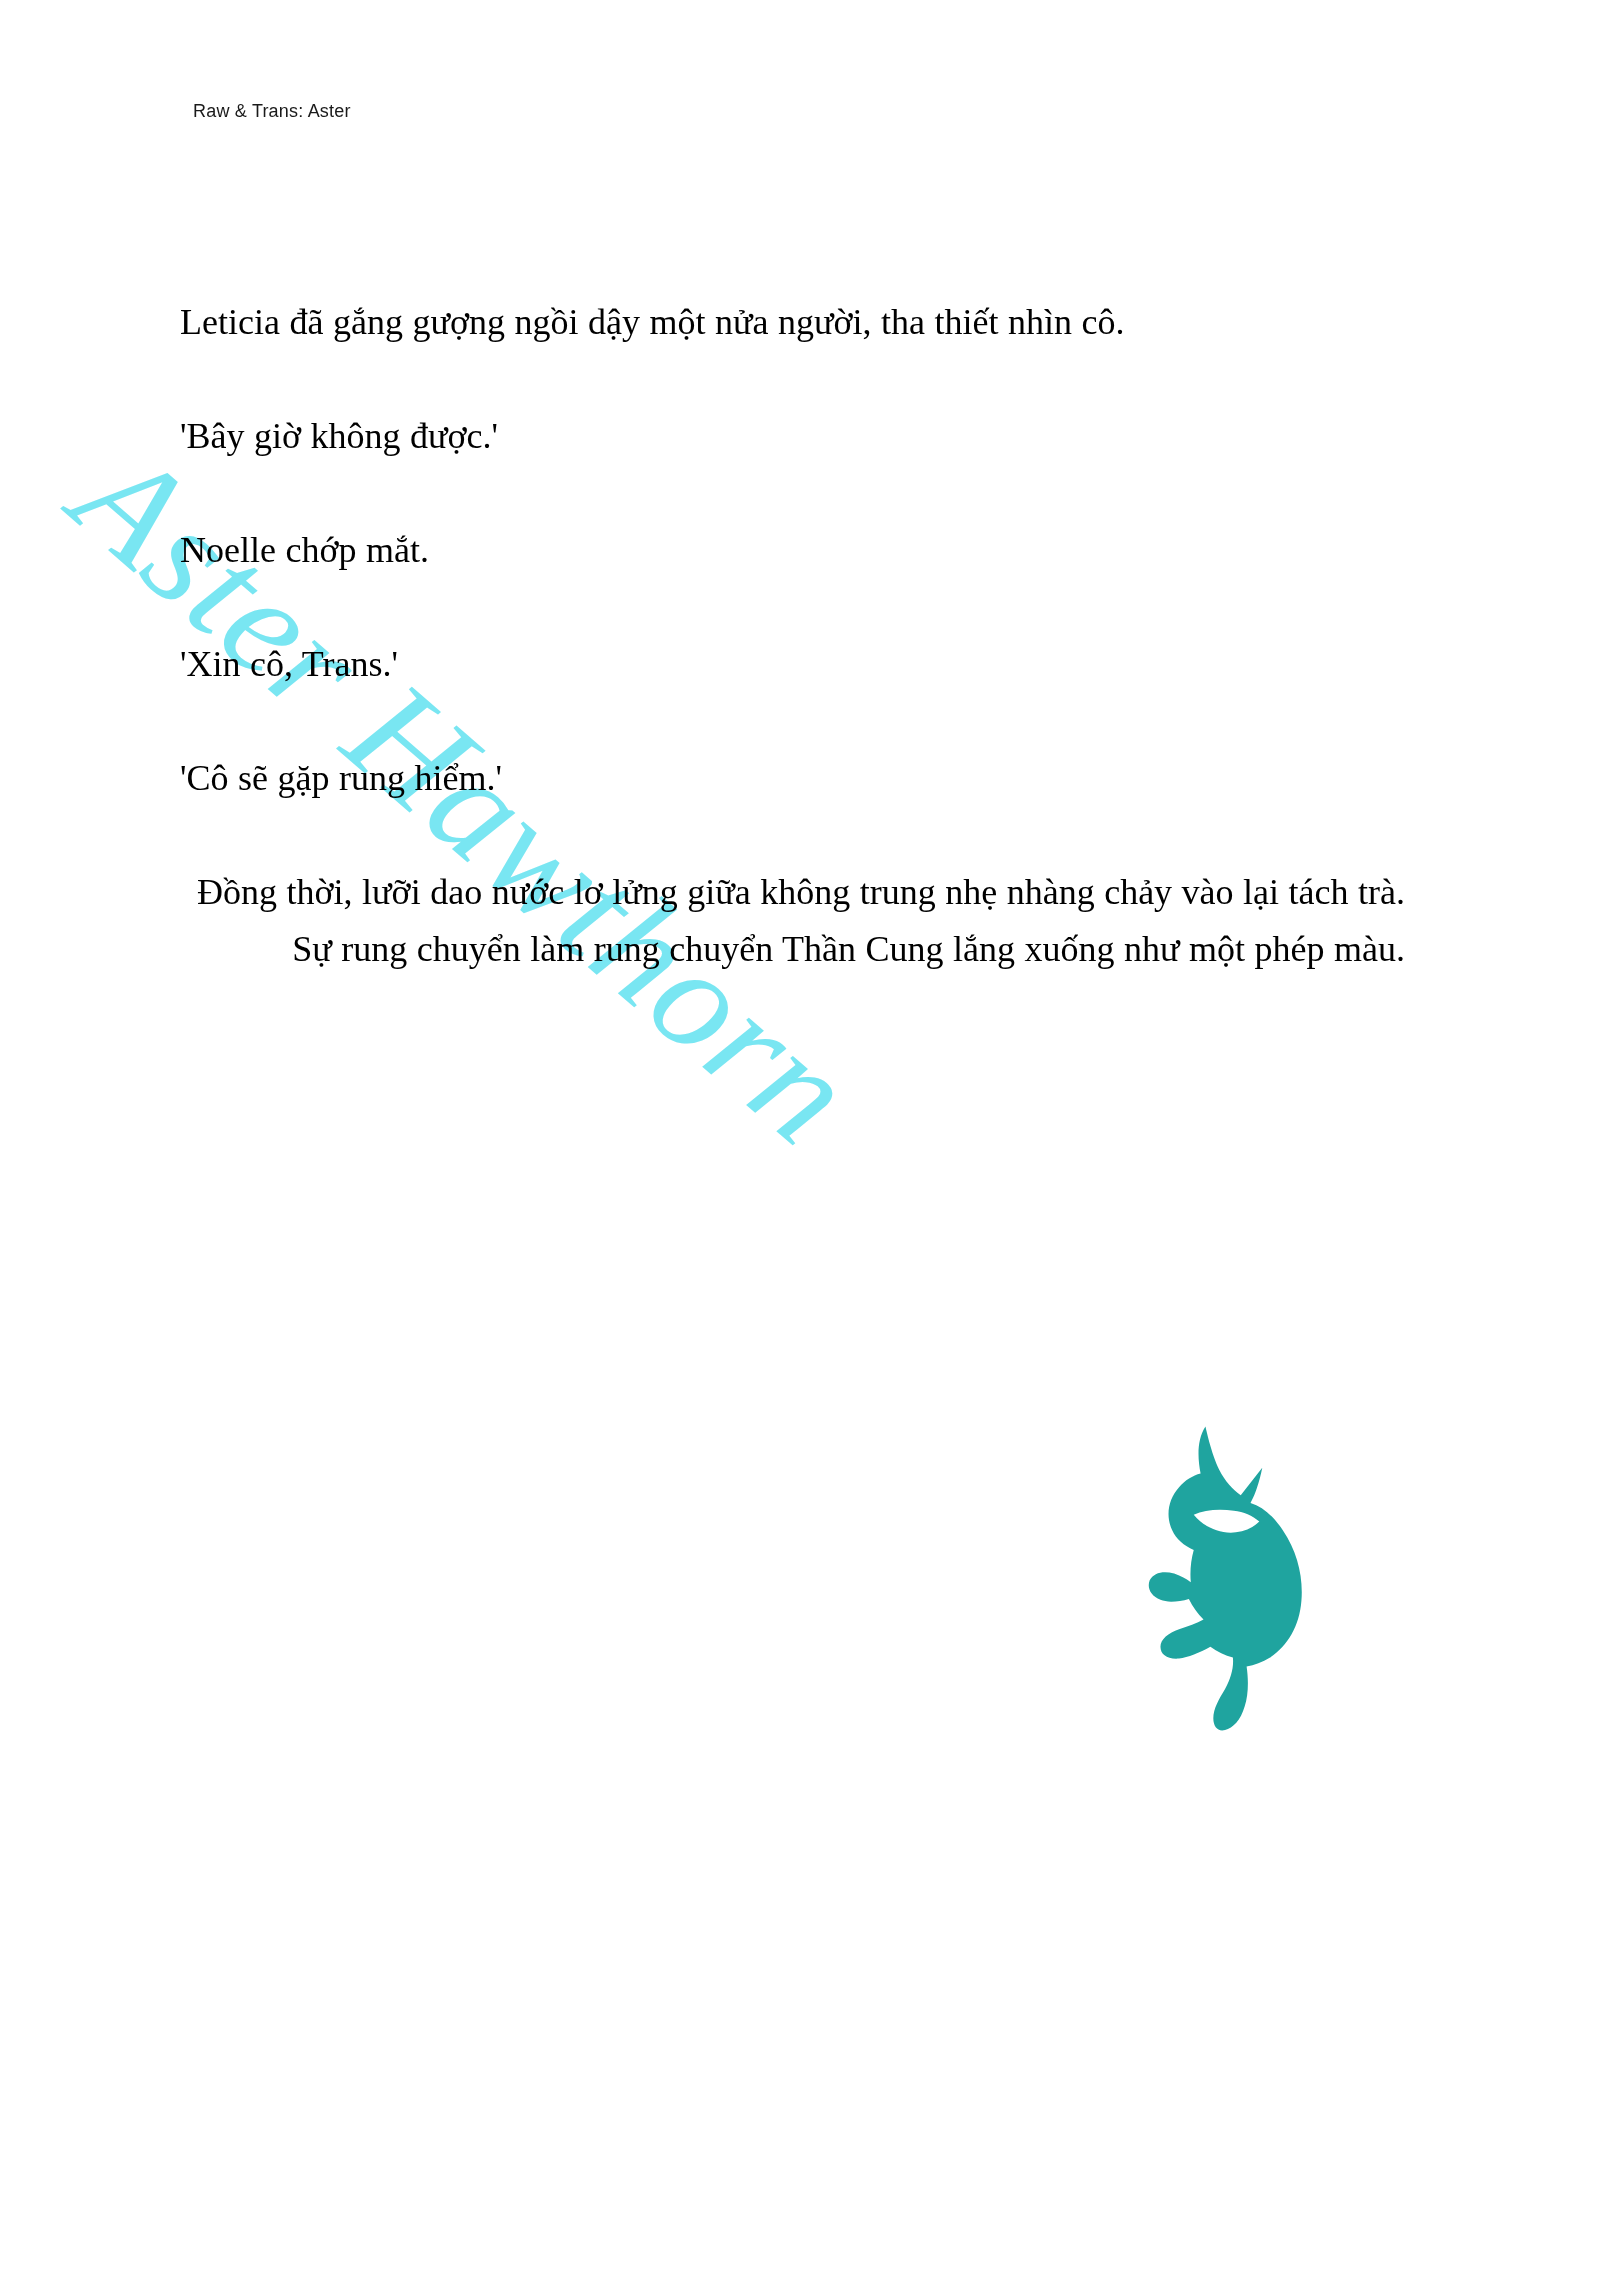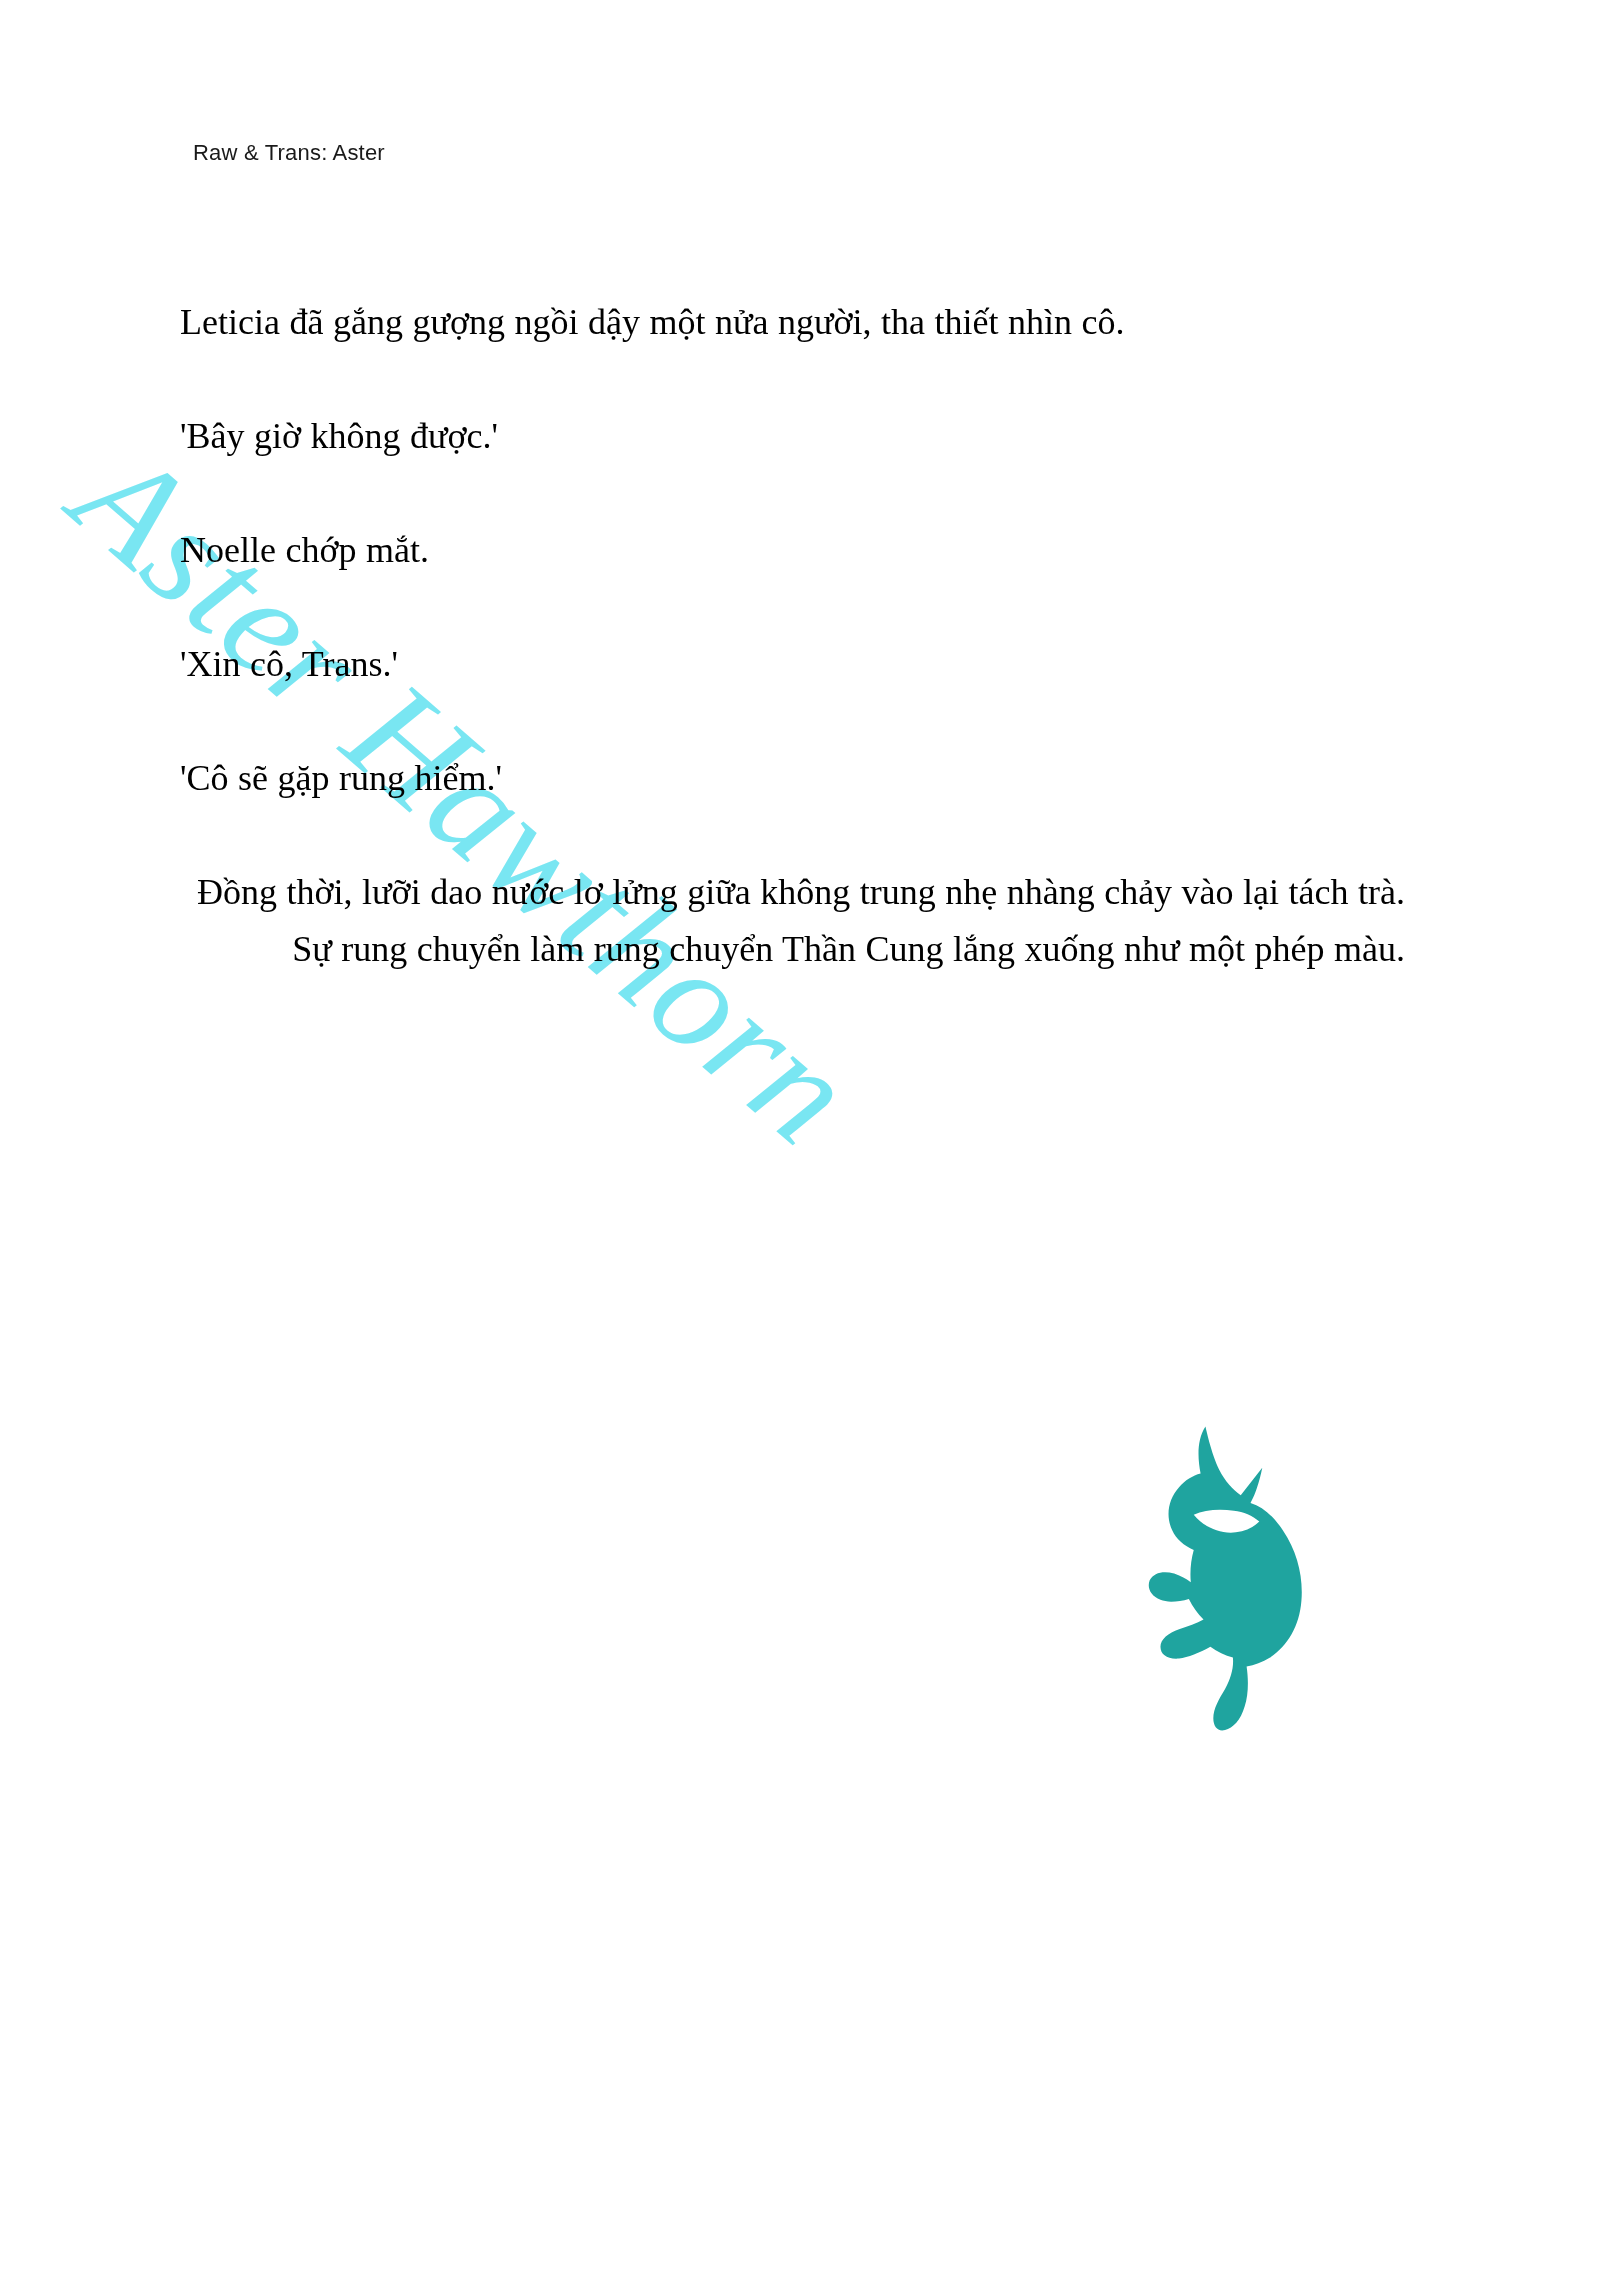--- a/index.html
+++ b/index.html
@@ -16,27 +16,26 @@
     overflow: hidden;
     box-sizing: border-box;
   }
 
   
   .page-header {
     position: absolute;
     left: 193px;
     top: 101px;
     font-family: "Liberation Sans", sans-serif;
-    font-size: 22px;
+    font-size: 18px;
     line-height: 1.2;
     color: #1a1a1a;
     letter-spacing: 0.2px;
     white-space: nowrap;
     z-index: 5;
-    margin-top: 39px;
   }
 
   
   .body-column {
     position: absolute;
     left: 180px;
     top: 294px;
     width: 1225px;
     z-index: 4;
   }

